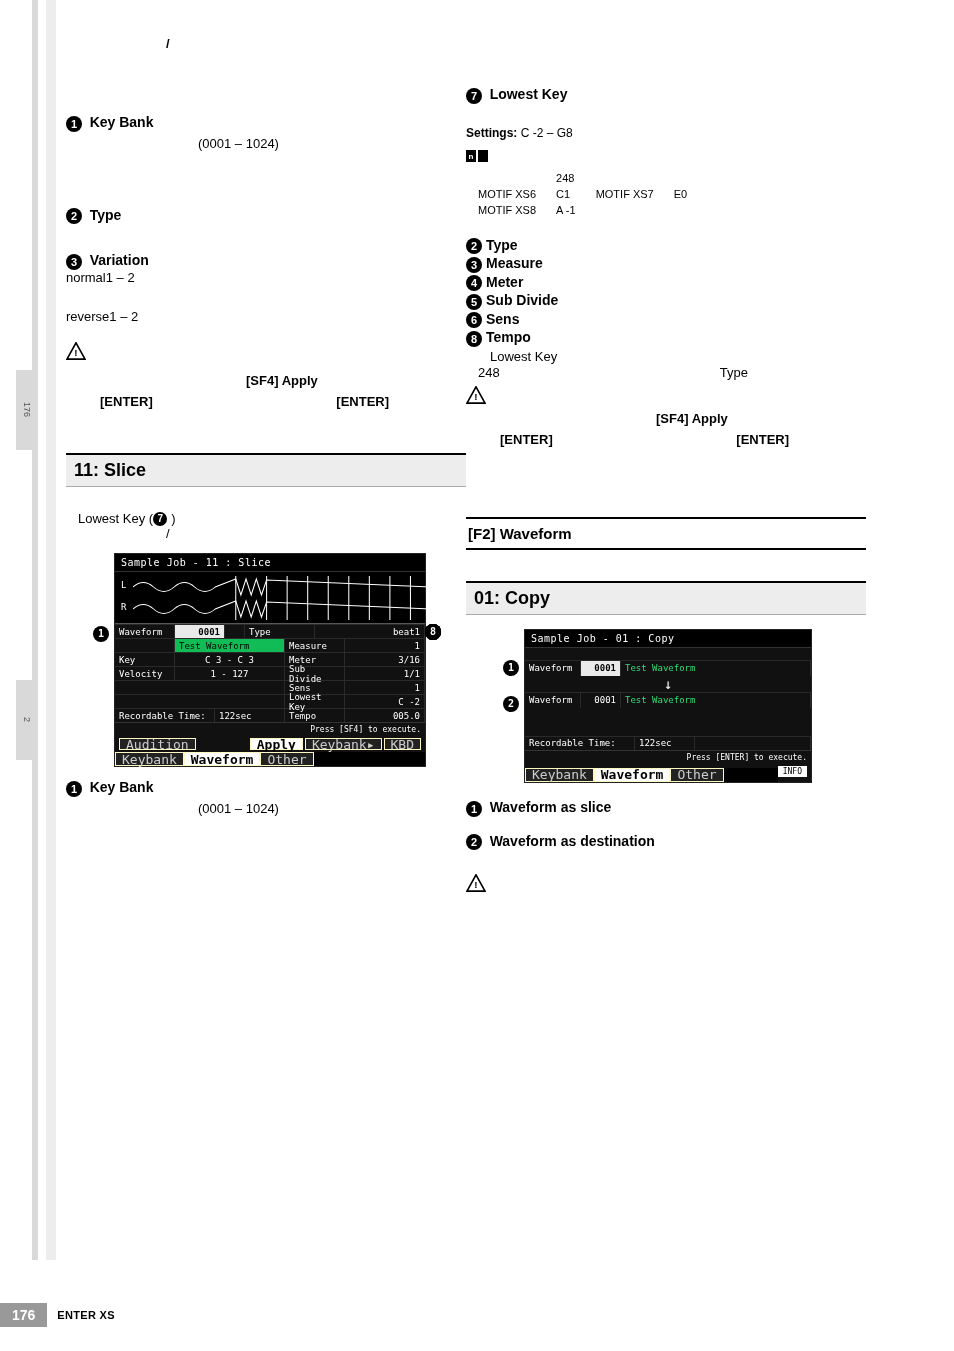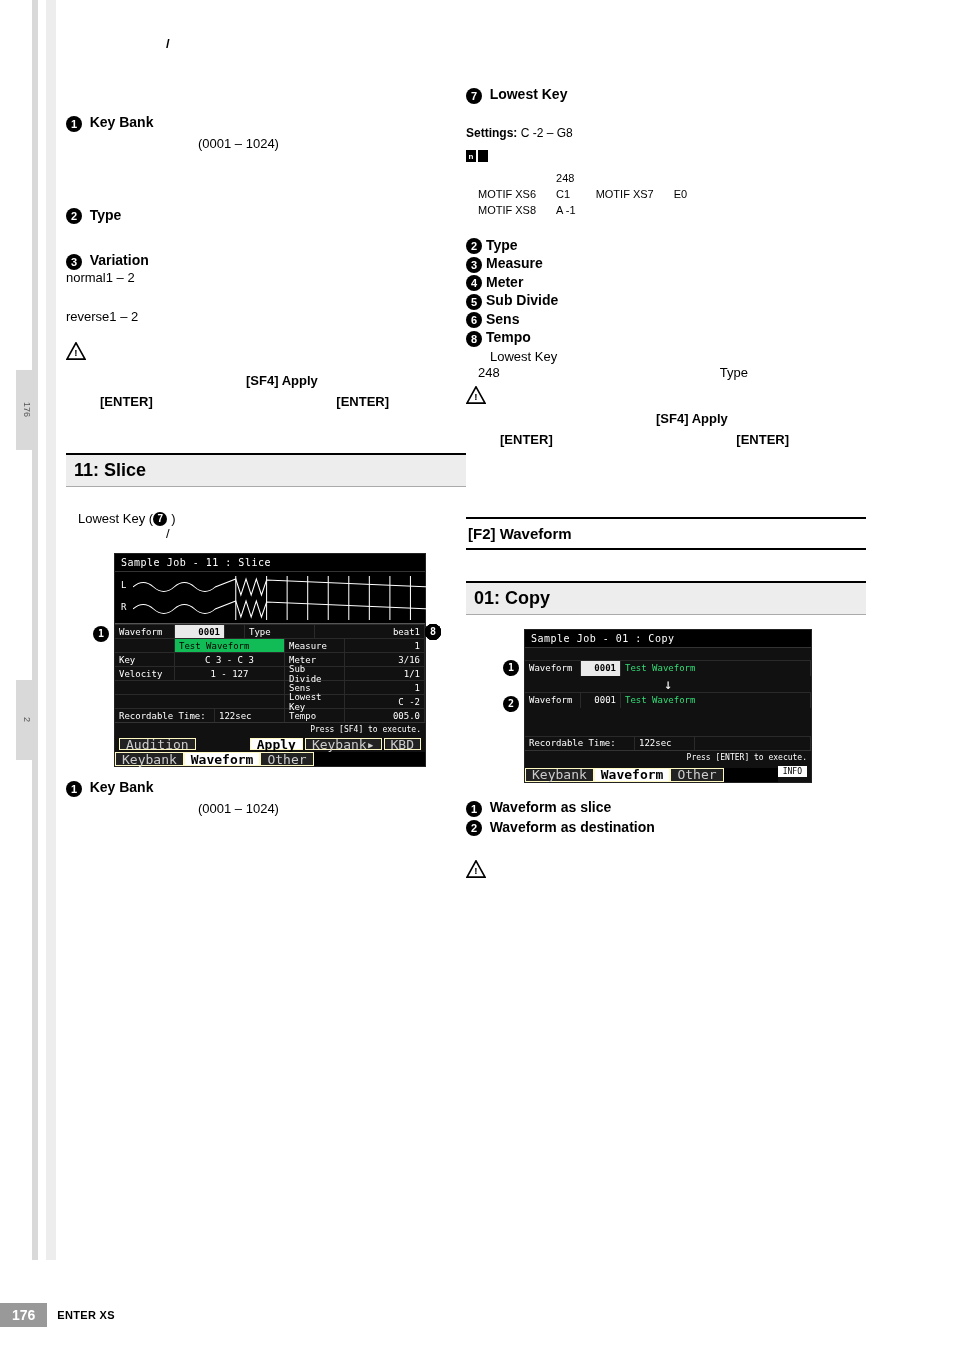--- a/index.html
+++ b/index.html
@@ -436,21 +436,21 @@
         <div class="t off">Keybank</div>
         <div class="t active">Waveform</div>
         <div class="t off">Other</div>
       </div>
     </div>
 
     <div class="p-head" style="margin-top:16px;">
       <span class="num-badge">1</span>
       <h4 class="label">Waveform as slice</h4>
     </div>
-    <div class="p-head" style="margin-top:2px;">
+    <div class="p-head" style="margin-top:16px;">
       <span class="num-badge">2</span>
       <h4 class="label">Waveform as destination</h4>
     </div>
 
     <div style="margin-top:24px">
       <span class="caution-icon">
         <svg viewBox="0 0 24 22">
             <path d="M12 1 L23 21 L1 21 Z" fill="none" stroke="#000" stroke-width="2"></path>
             <text x="12" y="17" text-anchor="middle" font-size="12" font-weight="bold">!</text>
           </svg>

